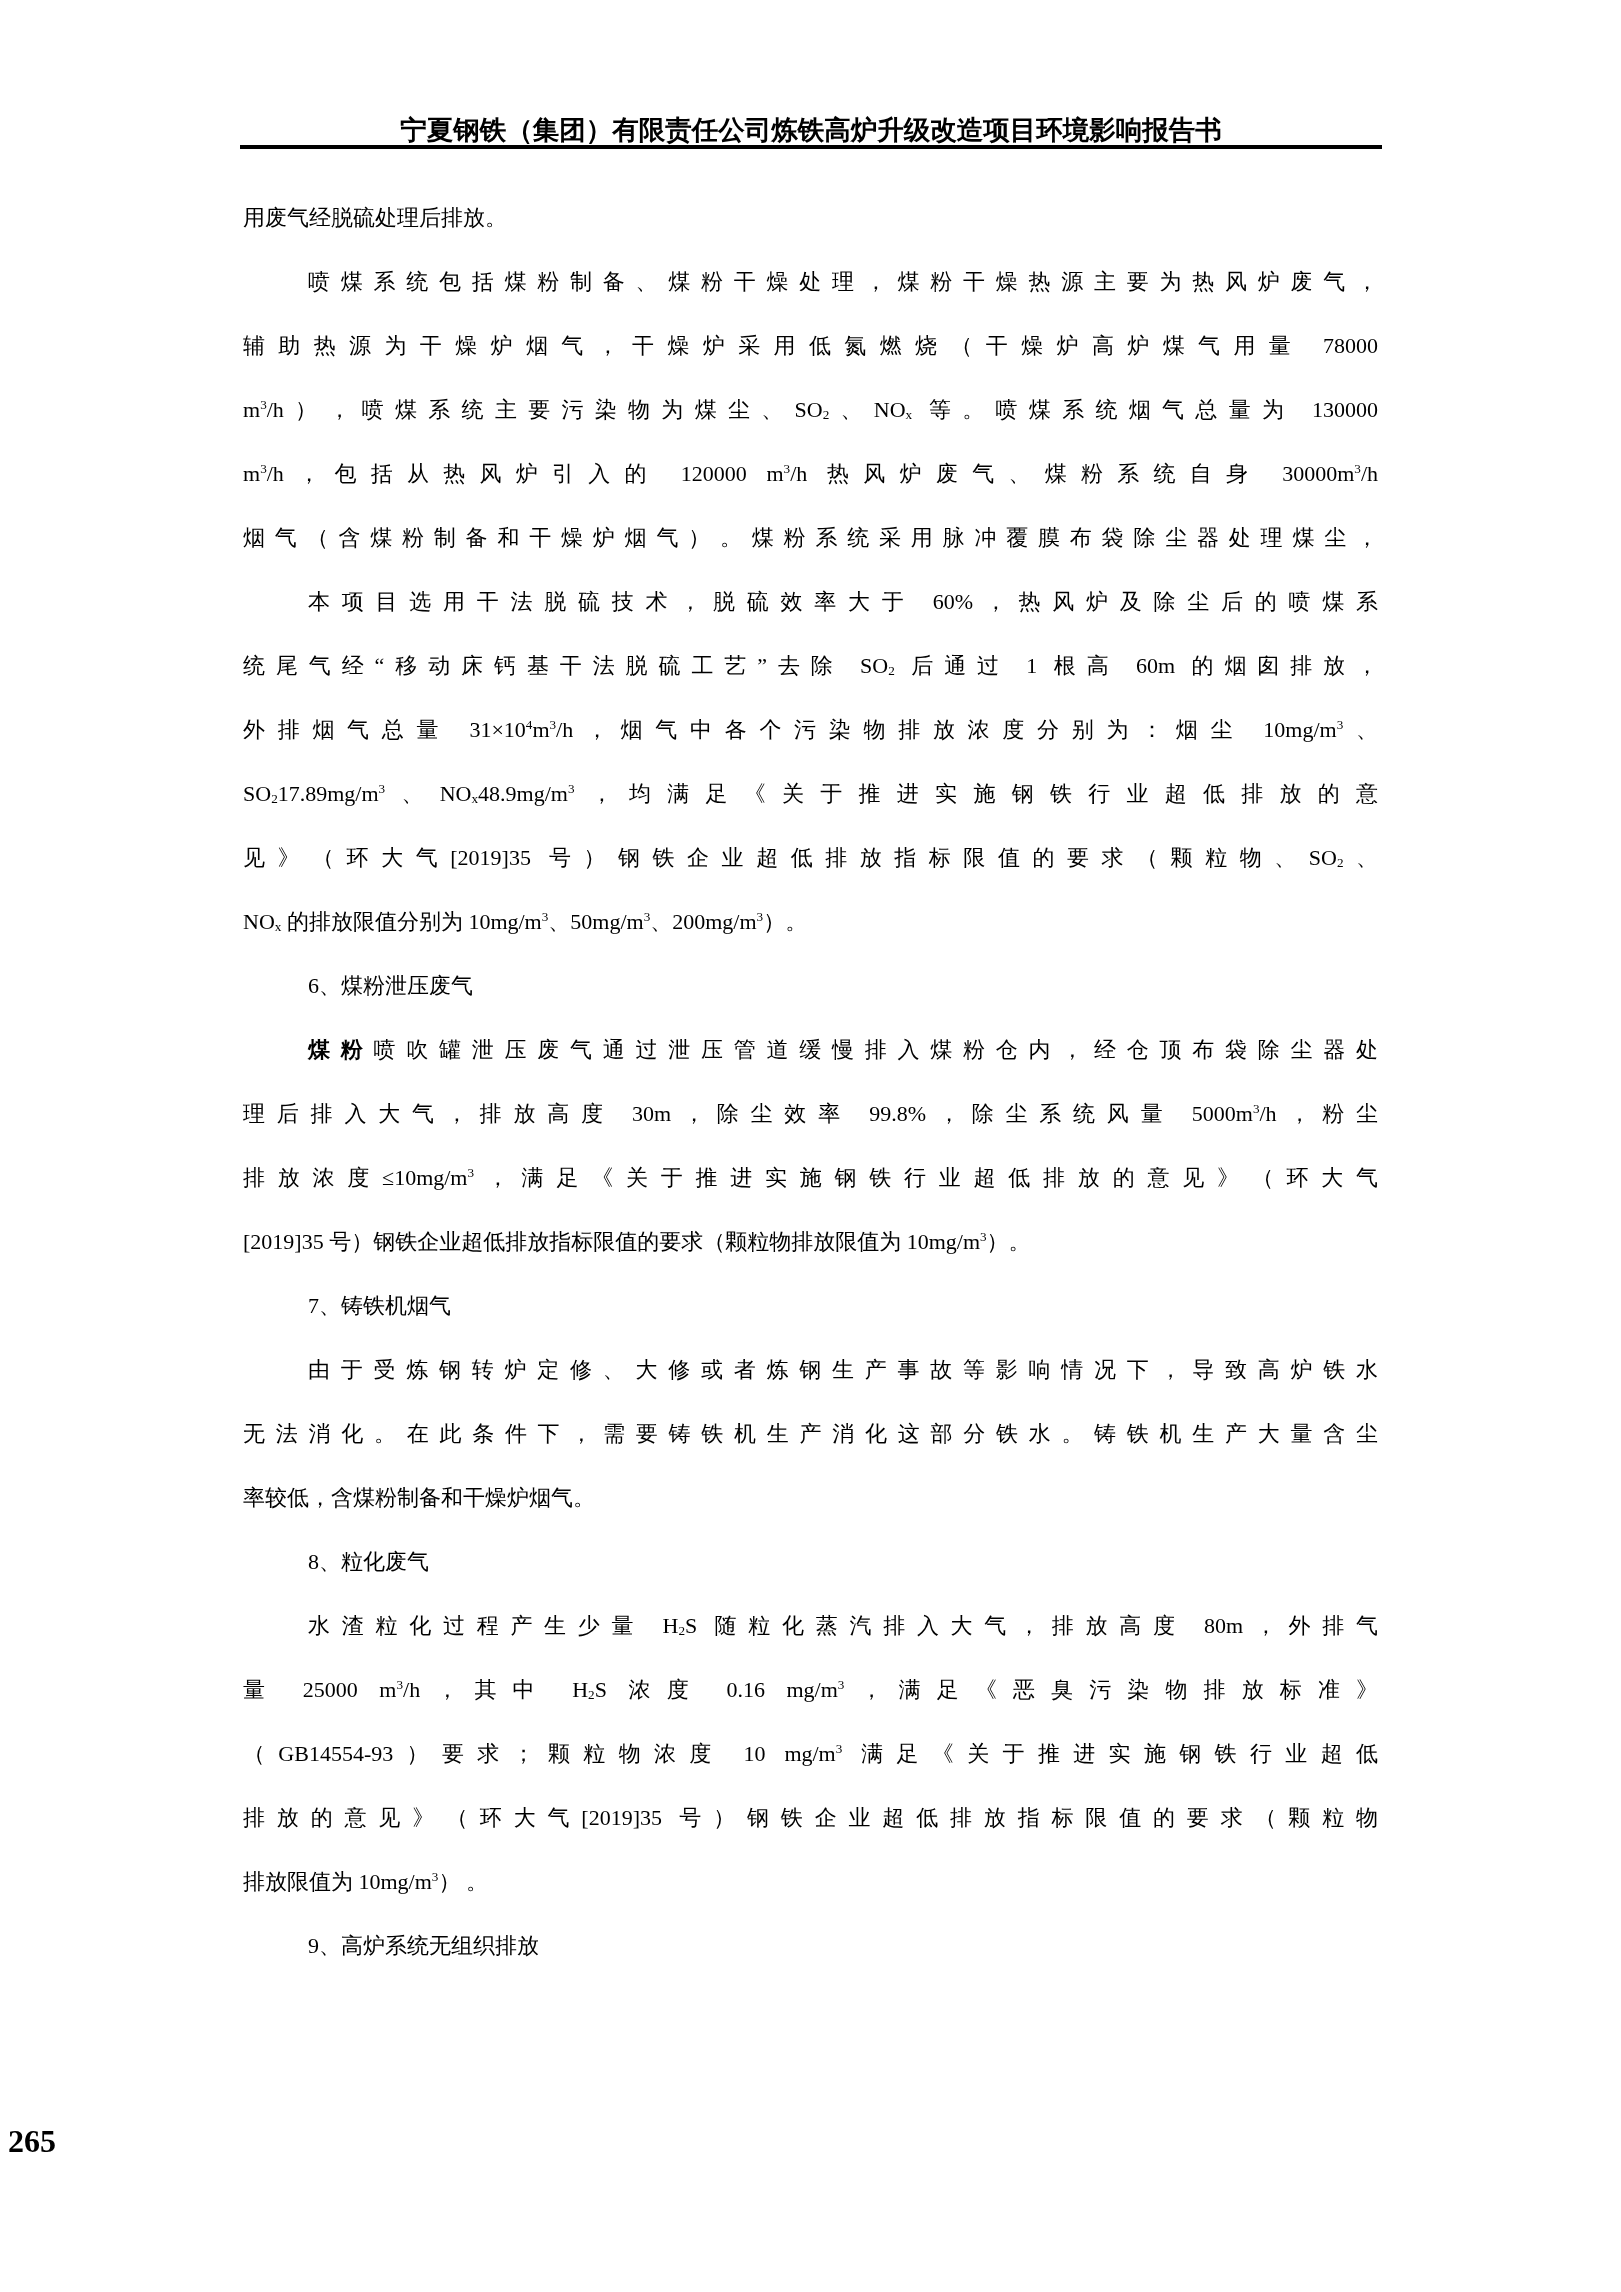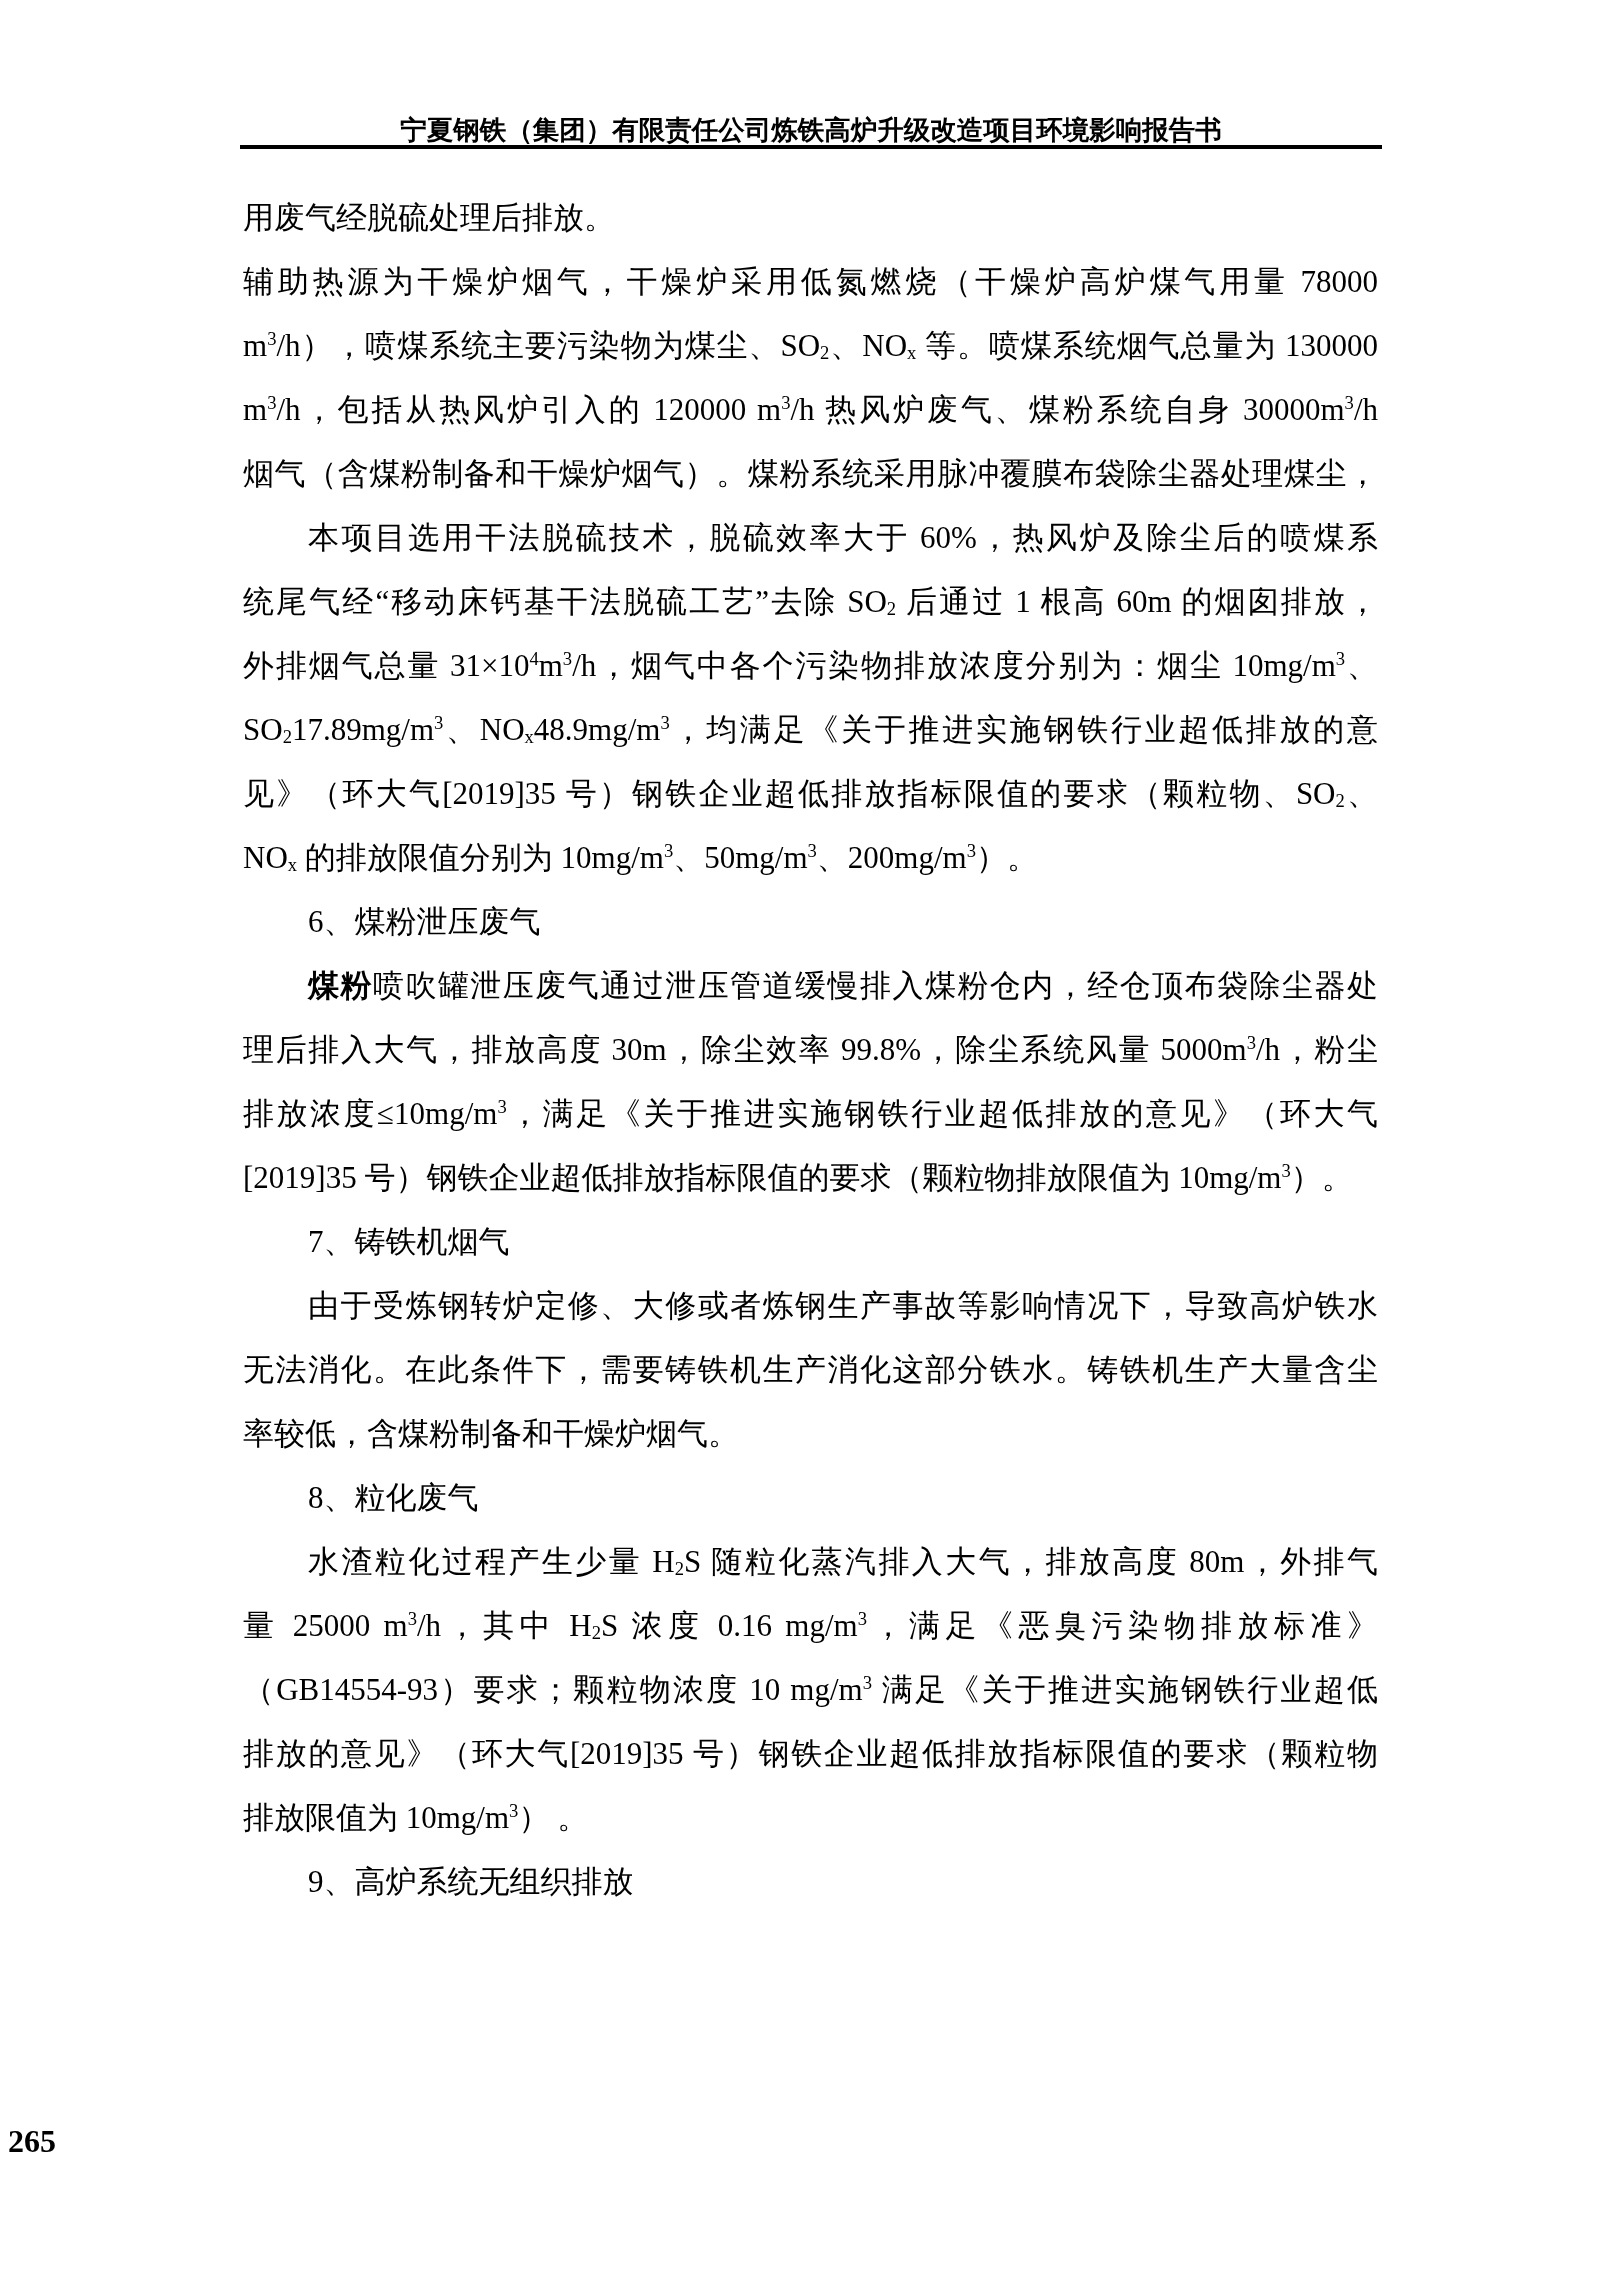--- a/index.html
+++ b/index.html
@@ -27,21 +27,21 @@
   }
   .doc-body {
     position: absolute;
     left: 243px;
     top: 186px;
     width: 1135px;
   }
   .line {
     height: 64px;
     line-height: 64px;
-    font-size: 31px;
+    font-size: 22px;
     text-align: justify;
     text-align-last: justify;
     white-space: normal;
   }
   .line.end {
     text-align-last: left;
   }
   .line.indent {
     text-indent: 65px;
   }
@@ -68,20 +68,21 @@
 </head>
 <body>
 
 <div class="page">
   <div class="doc-header">
     <span>宁夏钢铁（集团）有限责任公司炼铁高炉升级改造项目环境影响报告书</span>
   </div>
 
   <div class="doc-body">
       <div class="line end"><span>用废气经脱硫处理后排放。</span></div>
+      <div class="line indent"><span>喷煤系统包括煤粉制备、煤粉干燥处理，煤粉干燥热源主要为热风炉废气，</span></div>
       <div class="line"><span>辅助热源为干燥炉烟气，干燥炉采用低氮燃烧（干燥炉高炉煤气用量 78000</span></div>
       <div class="line"><span>m</span><sup>3</sup><span>/h），喷煤系统主要污染物为煤尘、SO</span><sub>2</sub><span>、NO</span><sub>x</sub><span> 等。喷煤系统烟气总量为 130000</span></div>
       <div class="line"><span>m</span><sup>3</sup><span>/h，包括从热风炉引入的 120000 m</span><sup>3</sup><span>/h 热风炉废气、煤粉系统自身 30000m</span><sup>3</sup><span>/h</span></div>
       <div class="line"><span>烟气（含煤粉制备和干燥炉烟气）。煤粉系统采用脉冲覆膜布袋除尘器处理煤尘，</span></div>
       <div class="line indent"><span>本项目选用干法脱硫技术，脱硫效率大于 60%，热风炉及除尘后的喷煤系</span></div>
       <div class="line"><span>统尾气经“移动床钙基干法脱硫工艺”去除 SO</span><sub>2</sub><span> 后通过 1 根高 60m 的烟囱排放，</span></div>
       <div class="line"><span>外排烟气总量 31×10</span><sup>4</sup><span>m</span><sup>3</sup><span>/h，烟气中各个污染物排放浓度分别为：烟尘 10mg/m</span><sup>3</sup><span>、</span></div>
       <div class="line"><span>SO</span><sub>2</sub><span>17.89mg/m</span><sup>3</sup><span>、NO</span><sub>x</sub><span>48.9mg/m</span><sup>3</sup><span>，均满足《关于推进实施钢铁行业超低排放的意</span></div>
       <div class="line"><span>见》（环大气[2019]35 号）钢铁企业超低排放指标限值的要求（颗粒物、SO</span><sub>2</sub><span>、</span></div>
       <div class="line end"><span>NO</span><sub>x</sub><span> 的排放限值分别为 10mg/m</span><sup>3</sup><span>、50mg/m</span><sup>3</sup><span>、200mg/m</span><sup>3</sup><span>）。</span></div>

